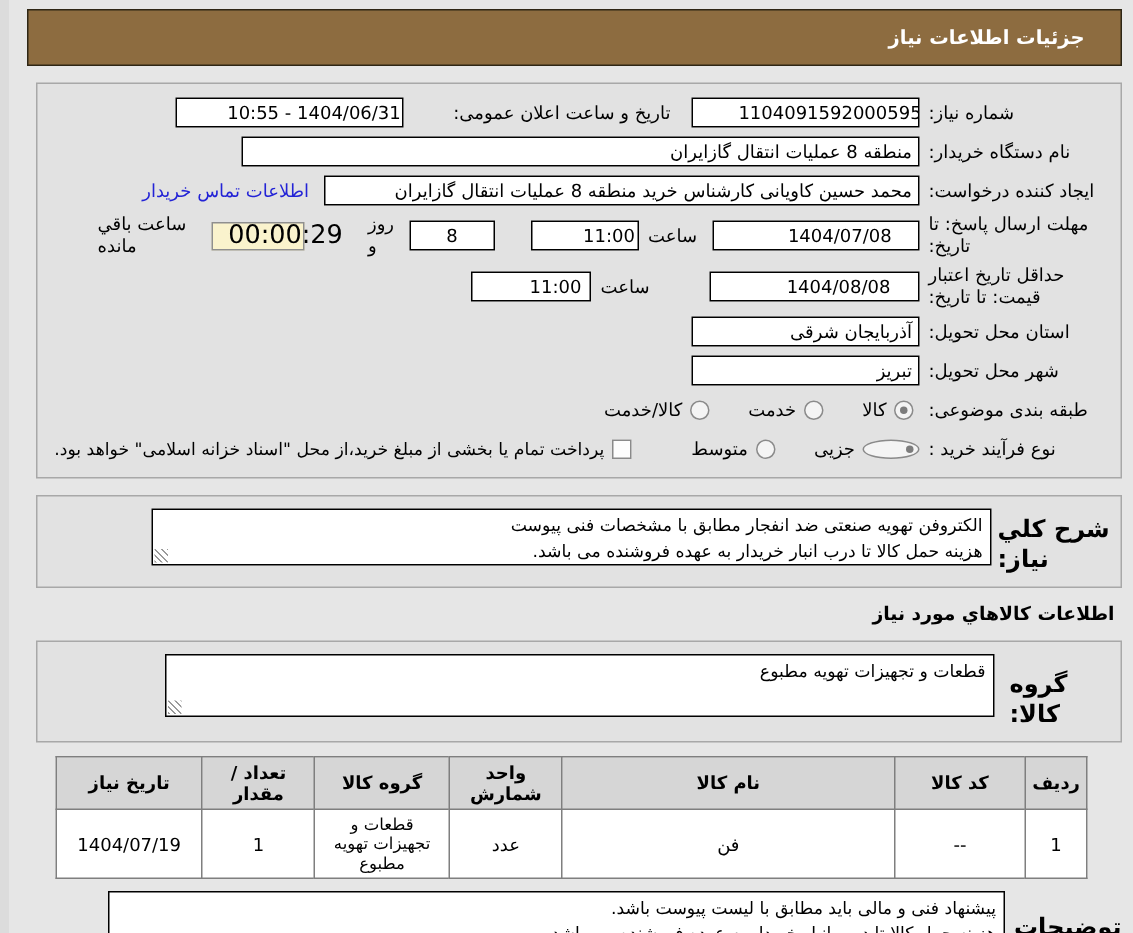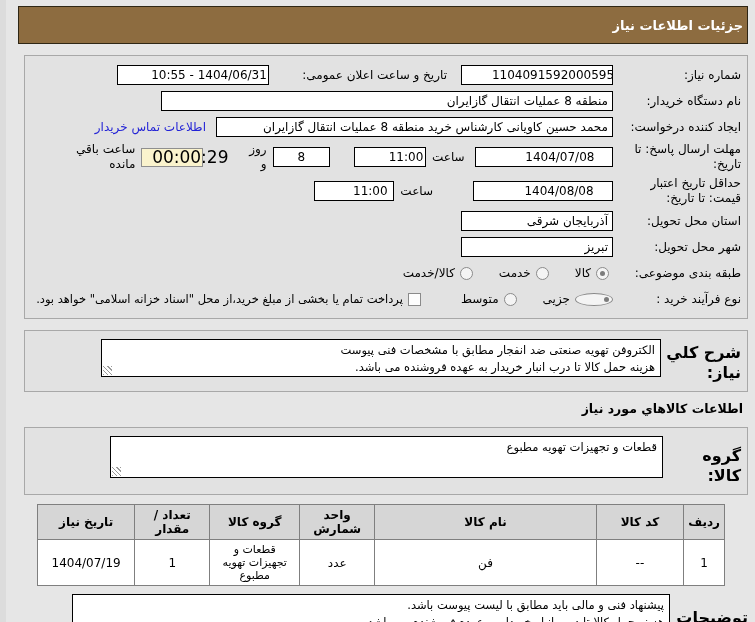--- a/index.html
+++ b/index.html
@@ -12,30 +12,30 @@
   .page {
     position:relative; width:755px; height:622px;
     background:#e6e6e6; overflow:hidden; direction:rtl;
     border-left:6px solid #dcdcdc;
   }
   
   .banner {
     margin:6px 7px 0 12px; height:38px;
     background:#8d6c40; border:1px solid #2e2615;
     color:#fff; font-size:13px; font-weight:bold;
-    display:flex; align-items:center; padding-right:4px;
+    display:flex; align-items:center; padding-right:24px;
   }
   
   .panel {
     margin:11px 7px 0 18px;
     background:#e2e2e2; border:1px solid #a8a8a8;
     padding:6px 6px 6px 4px;
   }
   .row { display:flex; align-items:center; min-height:26px; font-size:12px; }
-  .lbl { color:#000; text-align:right; line-height:1.25; }
+  .lbl { color:#000; text-align:left; line-height:1.25; }
   .lbl.b { font-weight:bold; }
   .w120 { width:122px; flex:none; }
   .w170 { width:172px; flex:none; }
   .box {
     background:#fff; border:1px solid #000; height:20px;
     font-size:12px; display:flex; align-items:center;
     padding:0 4px; overflow:hidden; white-space:nowrap;
   }
   .center { justify-content:center; }
   .mr6 { margin-right:6px;padding-left:36px; } .mr10 { margin-right:10px; } .mr14 { margin-right:14px; }

